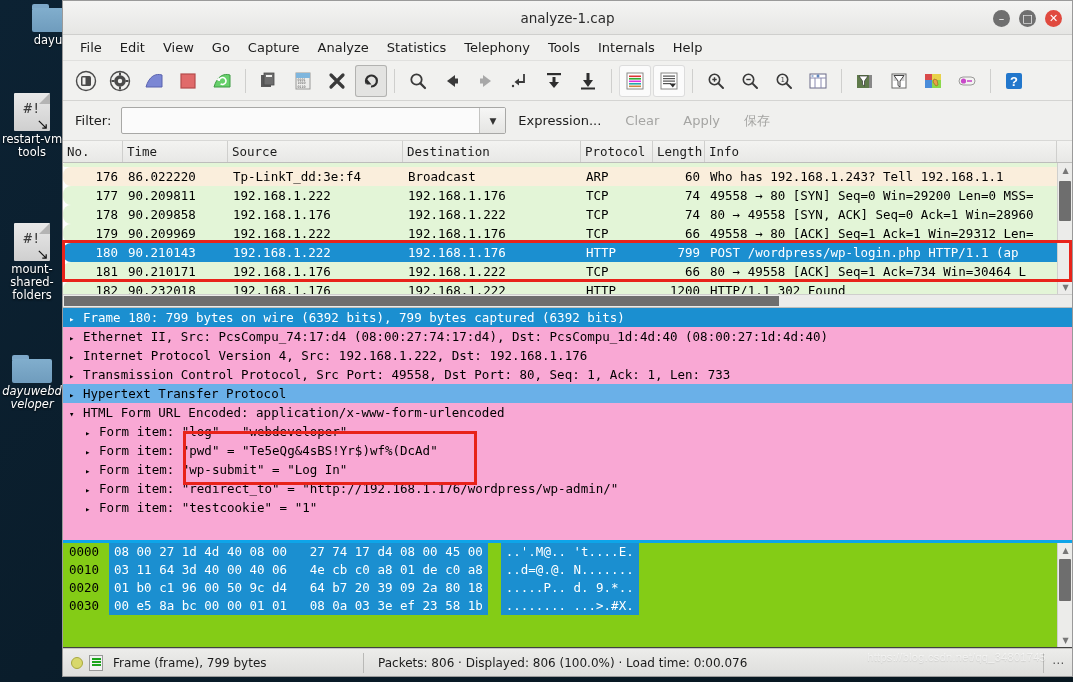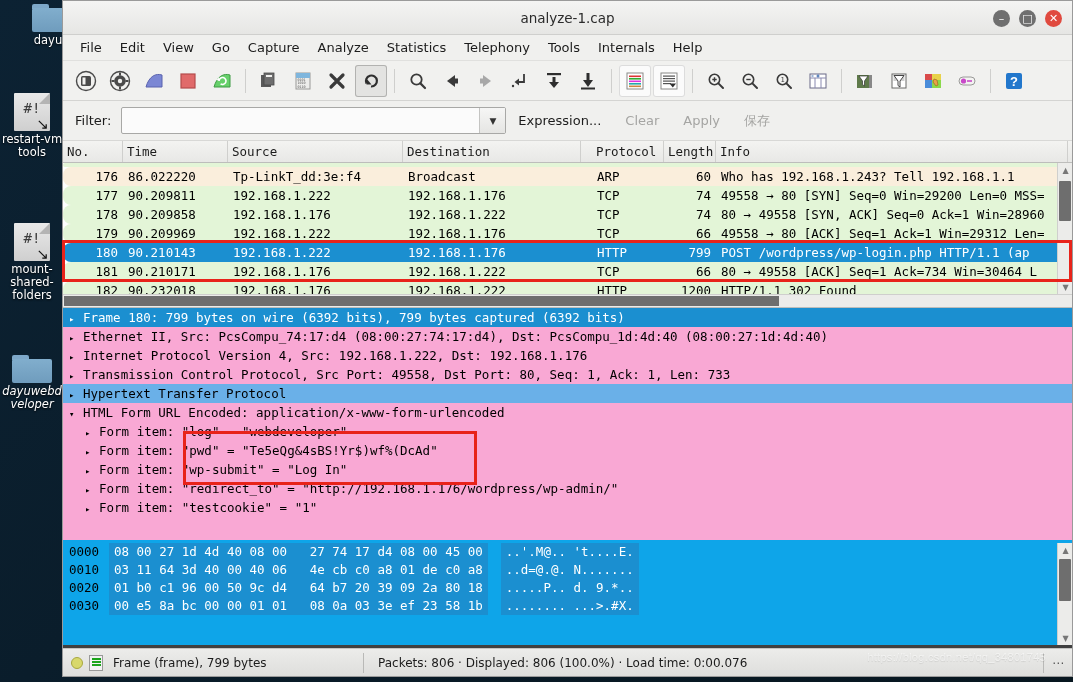--- a/index.html
+++ b/index.html
@@ -163,21 +163,21 @@
   .prow.arp { background: #faeedc; }
   .prow.tcp { background: #e3f5d7; }
   .prow.http { background: #e3f5d7; }
   .prow.sel { background: #1b8fd0; color: #ffffff; }
 
   
   .w-no   { width: 60px; }
   .w-time { width: 105px; }
   .w-src  { width: 175px; }
   .w-dst  { width: 178px; }
-  .w-prot { width: 72px; margin-left: 11px; }
+  .w-prot { width: 72px; }
   .w-len  { width: 52px; }
   .w-info { width: 352px; }
 
   
   .vscroll {
     position: absolute; right: 0; top: 0; width: 15px; bottom: 0;
     background: #ececea; border-left: 1px solid #cfcfcd;
   }
   .vscroll .thumb { position: absolute; left: 1px; width: 12px; background: #6e6e6e; border-radius: 1px; }
   .vscroll .arrw {
@@ -201,22 +201,22 @@
     font-family: "DejaVu Sans Mono", monospace; font-size: 12.5px;
     color: #000; white-space: nowrap; padding-left: 6px;
   }
   .drow.sel-dark { background: #1b8fd0; color: #fff; }
   .drow.sel-light { background: #6ab0e8; color: #000; }
   .drow .tri { display: inline-block; width: 14px; color: inherit; font-size: 9px; }
   .drow.indent { padding-left: 22px; }
 
   
   #hex-pane {
-    flex: 1; background: #0ea5e9; position: relative; overflow: hidden;
-    border-bottom: 3px solid #404040;
+    flex: 1; background: #84cc16; position: relative; overflow: hidden;
+    border-bottom: 1px solid #404040;
   }
   .hrow {
     height: 18px; line-height: 18px;
     font-family: "DejaVu Sans Mono", monospace; font-size: 12.5px;
     display: flex; white-space: pre;
   }
   .hrow .off { width: 46px; padding-left: 6px; color: #000; }
   .hrow .bytes { background: #1b8fd0; color: #fff; padding: 0 5px; }
   .hrow .gap { width: 13px; }
   .hrow .ascii { background: #1b8fd0; color: #fff; padding: 0 5px; }

